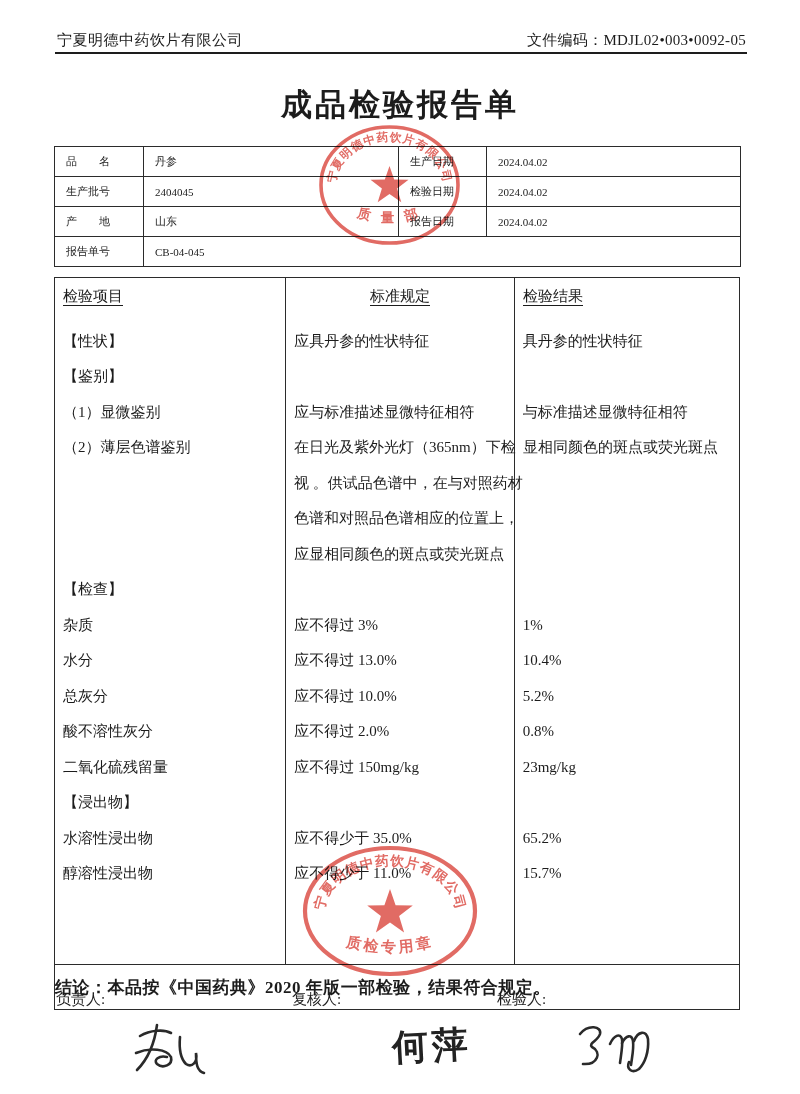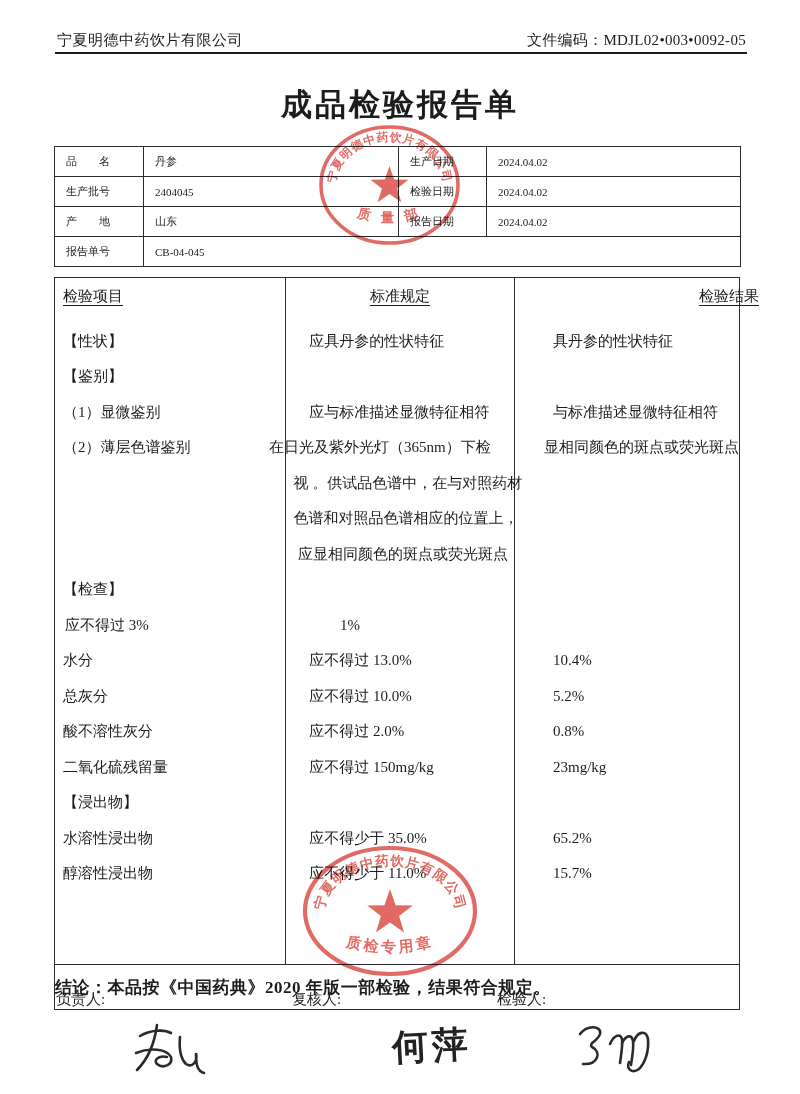--- a/index.html
+++ b/index.html
@@ -63,25 +63,25 @@
   }
   .main-cols { position: relative; flex: 1; }
   .vline { position: absolute; top: 0; bottom: 0; width: 1px; background: #2b2b2b; }
   .vline.v1 { left: 230px; }
   .vline.v2 { left: 459px; }
 
   .col-headers { position: absolute; left: 0; right: 0; top: 9px; height: 22px; }
   .col-head { position: absolute; text-decoration: underline; text-underline-offset: 4px; }
   .col-head.h0 { left: 8px; }
   .col-head.h1 { left: 231px; width: 228px; text-align: center; }
-  .col-head.h2 { left: 480px; width: 224px; text-align: right; }
+  .col-head.h2 { left: 468px; width: 224px; text-align: left; }
 
   .trow {
     position: absolute; left: 0; right: 0; height: 34px;
-    display: flex; align-items: center; gap: 46px;
+    display: flex; align-items: center;
   }
   .tcell { white-space: nowrap; overflow: visible; }
   .tcell.c0 { width: 230px; padding-left: 8px; }
   .tcell.c1 { width: 229px; padding-left: 10px; }
   .tcell.c2 { width: 227px; padding-left: 10px; }
 
   .conclusion-row {
     height: 45px;
     border-top: 1px solid #2b2b2b;
     display: flex; align-items: center; justify-content: flex-start;
@@ -189,20 +189,21 @@
           <div class="tcell c0"></div>
           <div class="tcell c1">应显相同颜色的斑点或荧光斑点</div>
           <div class="tcell c2"></div>
         </div>
         <div class="trow" style="top: 294.5px;">
           <div class="tcell c0">【检查】</div>
           <div class="tcell c1"></div>
           <div class="tcell c2"></div>
         </div>
         <div class="trow" style="top: 330px;">
+          <div class="tcell c0">杂质</div>
           <div class="tcell c1">应不得过 3%</div>
           <div class="tcell c2">1%</div>
         </div>
         <div class="trow" style="top: 365.5px;">
           <div class="tcell c0">水分</div>
           <div class="tcell c1">应不得过 13.0%</div>
           <div class="tcell c2">10.4%</div>
         </div>
         <div class="trow" style="top: 401px;">
           <div class="tcell c0">总灰分</div>

